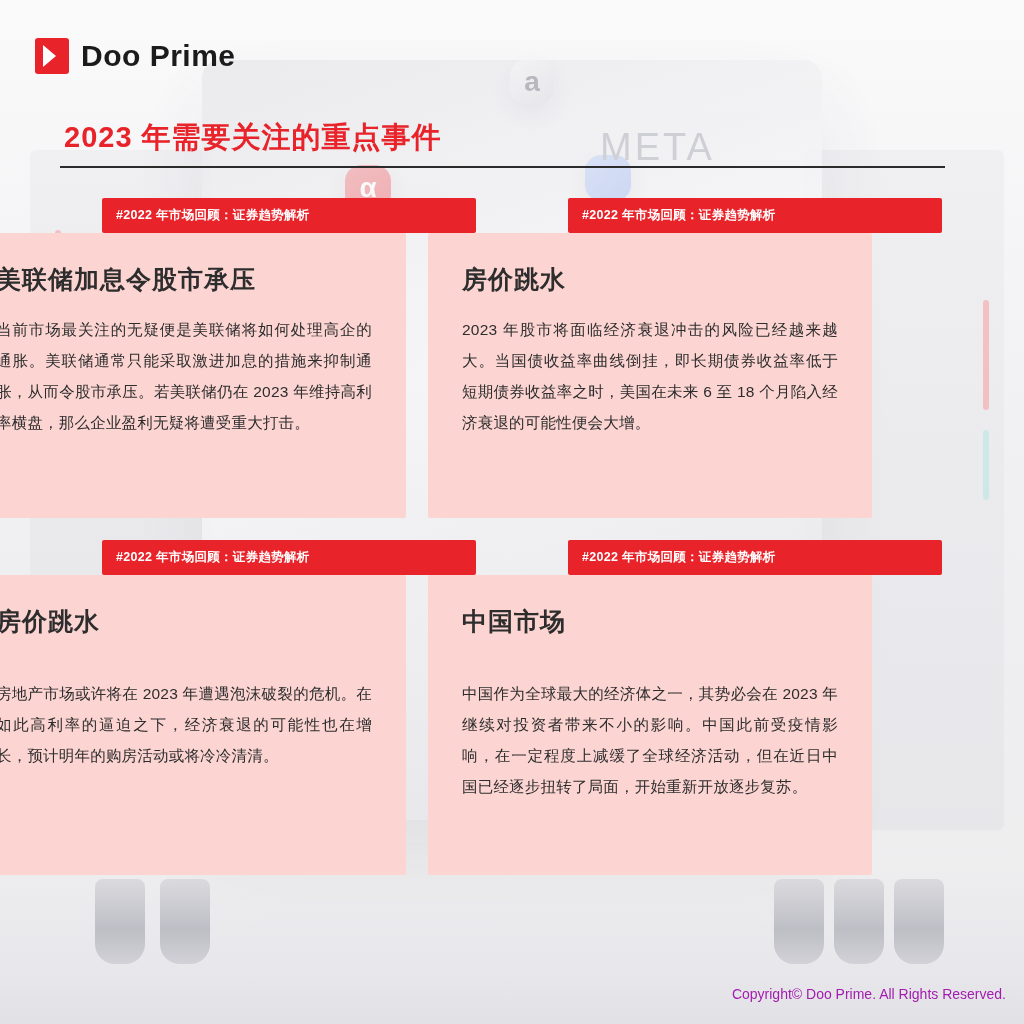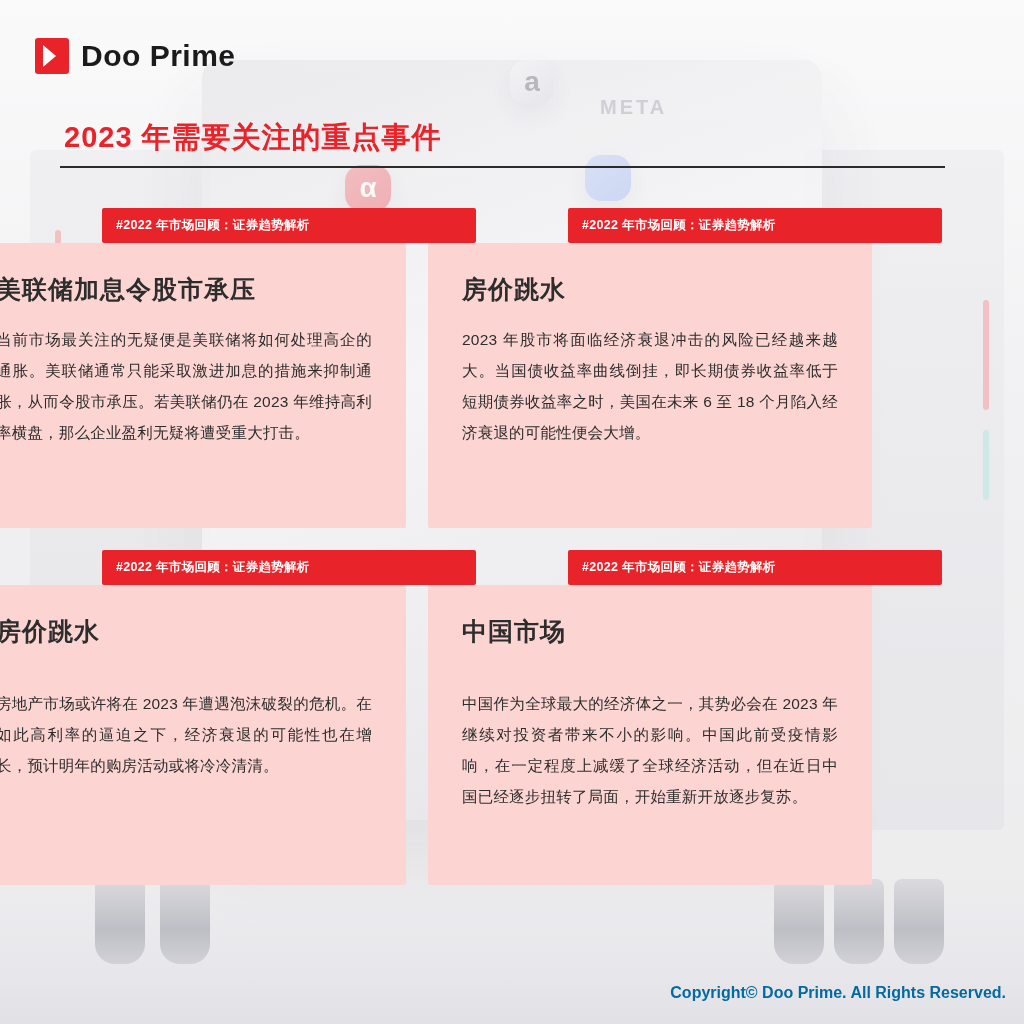--- a/index.html
+++ b/index.html
@@ -83,25 +83,25 @@
     display: flex;
     align-items: center;
     justify-content: center;
     font-size: 28px;
     color: #fff;
     font-weight: bold;
   }
   .watermark-meta {
     position: absolute;
     left: 600px;
-    top: 96px;
-    font-size: 20px;
+    top: 126px;
+    font-size: 38px;
     letter-spacing: 3px;
     color: #cfcfd6;
-    font-weight: bold;
+    font-weight: normal;
   }
 
   
   .page {
     position: relative;
     width: 1024px;
     height: 1024px;
   }
 
   .logo-wrap {
@@ -149,21 +149,21 @@
     left: 60px;
     top: 166px;
     width: 885px;
     height: 2px;
     background: #2b2b2b;
   }
 
   .grid {
     position: absolute;
     left: 32px;
-    top: 208px;
+    top: 198px;
     width: 960px;
     display: grid;
     grid-template-columns: 444px 444px;
     column-gap: 28px;
     row-gap: 38px;
     gap: 22px;
   }
 
   .card { position: relative; }
   .card-tag {
@@ -200,23 +200,23 @@
     letter-spacing: .2px;
   }
   .card.tall .card-body { min-height: 285px; }
   .card.short .card-body { min-height: 300px; }
   .card.short .card-title { margin-bottom: 40px; }
 
   .footer {
     position: absolute;
     right: 18px;
     bottom: 22px;
-    font-size: 16px;
-    font-weight: bold;
-    color: #0369a1;
+    font-size: 14px;
+    font-weight: normal;
+    color: #a21caf;
   }
 </style>
 </head>
 <body>
 
 <div class="page">
 
   <div class="bg">
     <div class="bg-panel-left"></div>
     <div class="bg-panel-right"></div>

